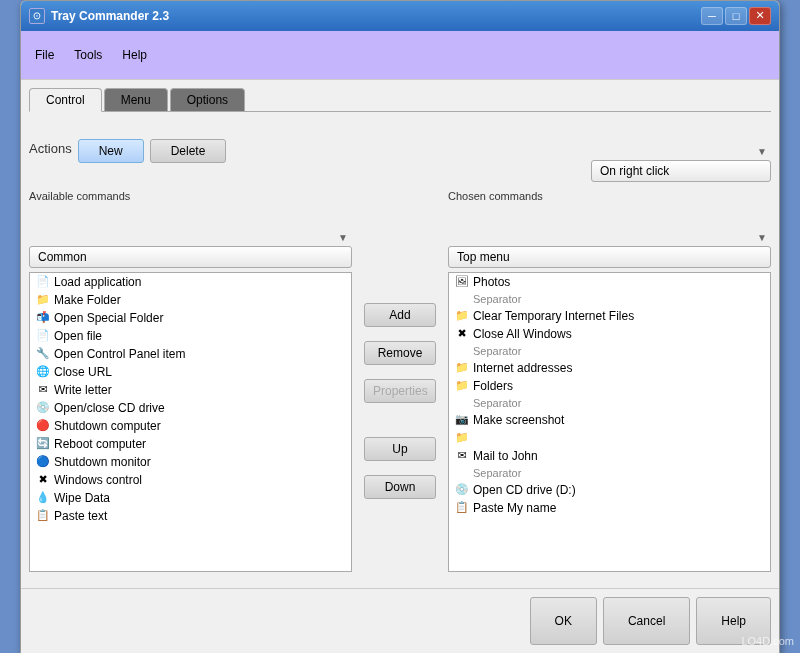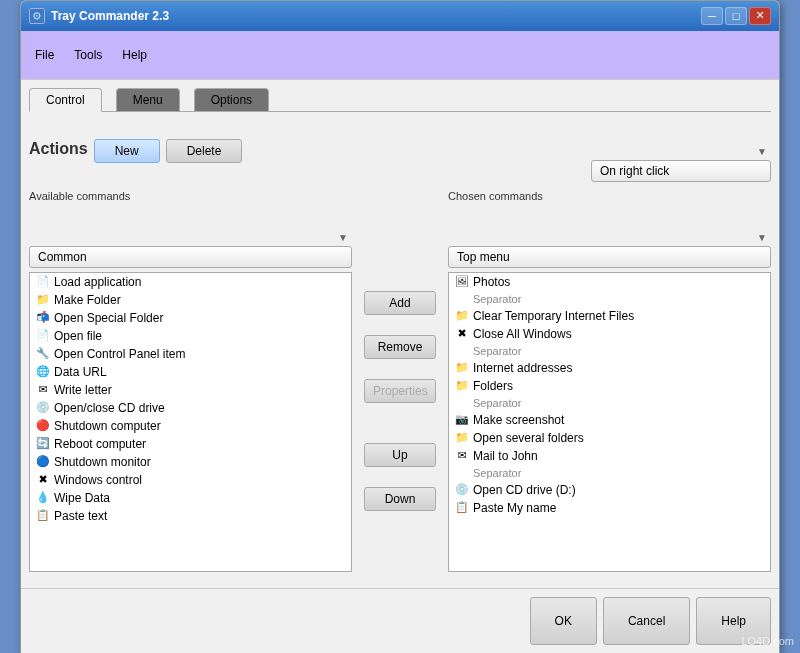--- a/index.html
+++ b/index.html
@@ -80,21 +80,21 @@
     .menu-item {
       padding: 2px 8px;
       cursor: pointer;
       border-radius: 2px;
     }
     .content {
       padding: 8px;
     }
     .tabs {
       display: flex;
-      gap: 12px;
+      gap: 0;
       border-bottom: 1px solid #aaa;
       margin-bottom: 8px;
     }
     .tab {
       padding: 4px 16px;
       border: 1px solid #aaa;
       border-bottom: none;
       border-radius: 4px 4px 0 0;
       cursor: pointer;
       background: #737373;
@@ -192,21 +192,21 @@
     .list-item-text { flex: 1; }
     .separator-item {
       padding: 2px 6px 2px 24px;
       color: #888;
       font-size: 11px;
       cursor: default;
     }
     .middle-buttons {
       display: flex;
       flex-direction: column;
-      gap: 20px;
+      gap: 14px;
       justify-content: center;
       align-items: center;
       padding-top: 40px;
       width: 80px;
     }
     .mid-btn {
       width: 72px;
       padding: 4px 8px;
       border: 1px solid #aaa;
       border-radius: 3px;
@@ -241,22 +241,22 @@
       bottom: 6px;
       right: 6px;
       font-size: 11px;
       color: rgba(255,255,255,0.7);
     }
     
     .list-box::-webkit-scrollbar { width: 14px; }
     .list-box::-webkit-scrollbar-track { background: #f0f0f0; border-left: 1px solid #ccc; }
     .list-box::-webkit-scrollbar-thumb { background: linear-gradient(to right, #d0d0d0, #bbb); border: 1px solid #aaa; }
     .group-label {
-      font-size: 16px;
-      font-weight: bold;
+      font-size: 13px;
+      font-weight: normal;
       color: #333;
       padding: 0 0 4px 0;
       display: block;
     }
   </style>
 </head>
 <body>
 
 <div class="window">
 
@@ -324,21 +324,21 @@
             <div class="list-item">
               <span class="list-item-icon">📄</span>
               <span class="list-item-text">Open file</span>
             </div>
             <div class="list-item">
               <span class="list-item-icon">🔧</span>
               <span class="list-item-text">Open Control Panel item</span>
             </div>
             <div class="list-item">
               <span class="list-item-icon">🌐</span>
-              <span class="list-item-text">Data URL</span>
+              <span class="list-item-text">Close URL</span>
             </div>
             <div class="list-item">
               <span class="list-item-icon">✉</span>
               <span class="list-item-text">Write letter</span>
             </div>
             <div class="list-item">
               <span class="list-item-icon">💿</span>
               <span class="list-item-text">Open/close CD drive</span>
             </div>
             <div class="list-item">
@@ -406,21 +406,20 @@
               <span class="list-item-icon">📁</span>
               <span class="list-item-text">Folders</span>
             </div>
             <div class="separator-item">Separator</div>
             <div class="list-item">
               <span class="list-item-icon">📷</span>
               <span class="list-item-text">Make screenshot</span>
             </div>
             <div class="list-item">
               <span class="list-item-icon">📁</span>
-              <span class="list-item-text">Open several folders</span>
             </div>
             <div class="list-item">
               <span class="list-item-icon">✉</span>
               <span class="list-item-text">Mail to John</span>
             </div>
             <div class="separator-item">Separator</div>
             <div class="list-item">
               <span class="list-item-icon">💿</span>
               <span class="list-item-text">Open CD drive (D:)</span>
             </div>

